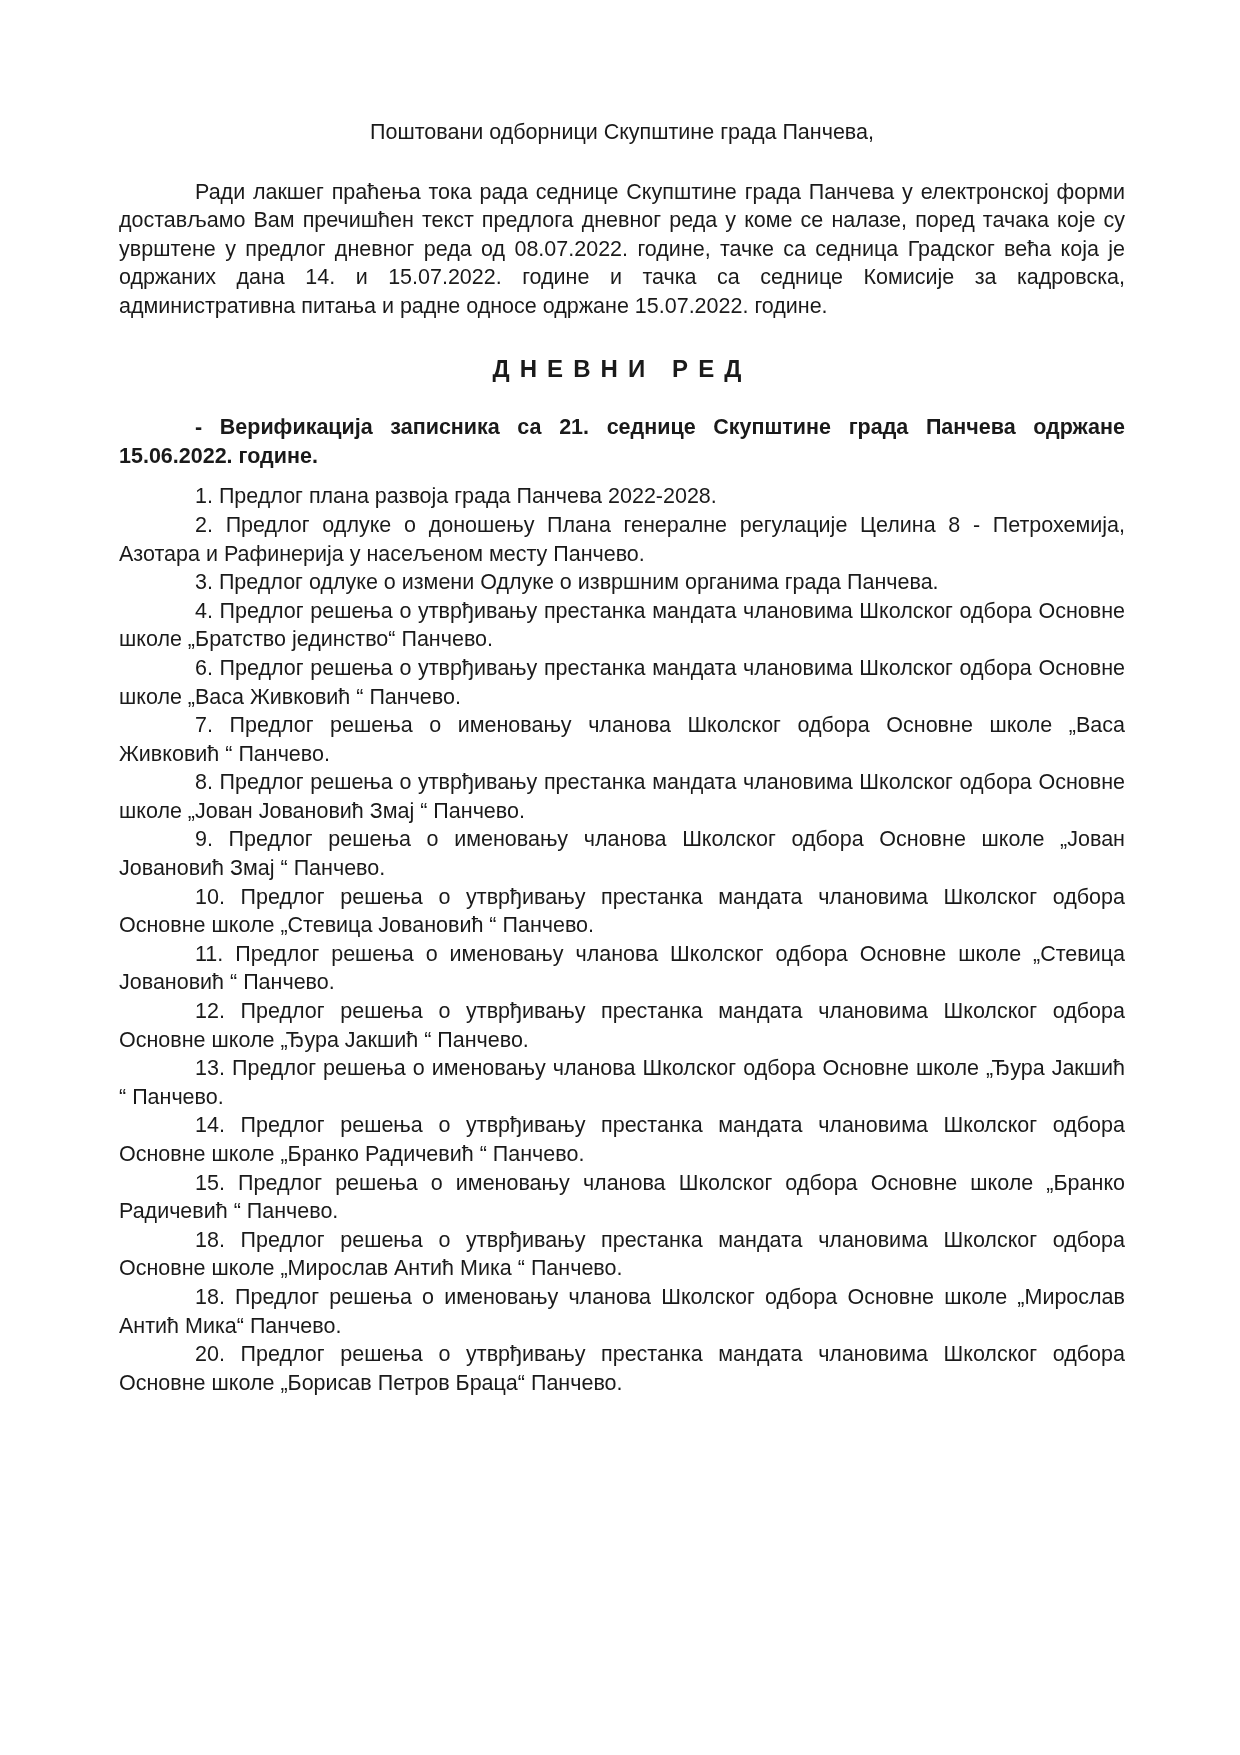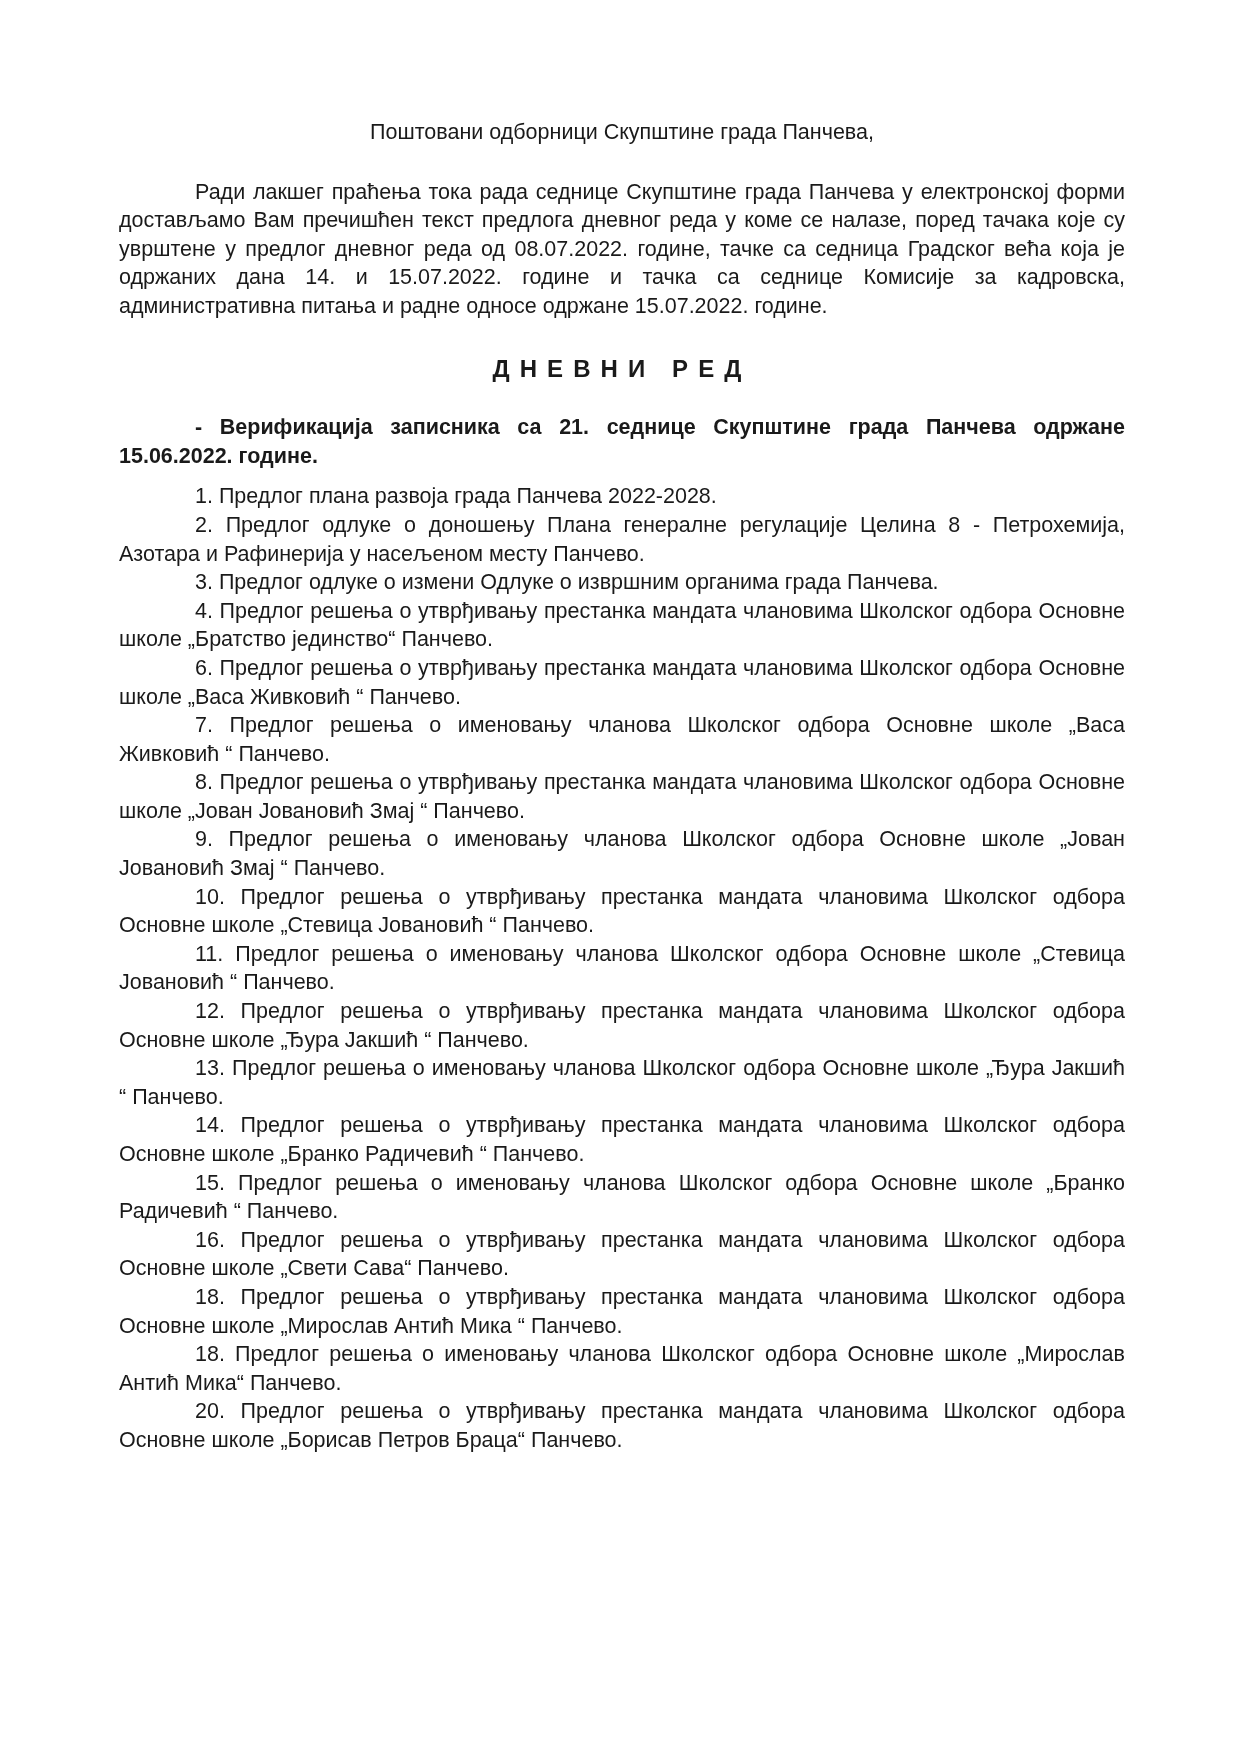--- a/index.html
+++ b/index.html
@@ -72,18 +72,17 @@
     <li class="agenda-item">6. Предлог решења о утврђивању престанка мандата члановима Школског одбора Основне школе „Васа Живковић “ Панчево.</li>
     <li class="agenda-item">7. Предлог решења о именовању чланова Школског одбора Основне школе „Васа Живковић “ Панчево.</li>
     <li class="agenda-item">8. Предлог решења о утврђивању престанка мандата члановима Школског одбора Основне школе „Јован Јовановић Змај “ Панчево.</li>
     <li class="agenda-item">9. Предлог решења о именовању чланова Школског одбора Основне школе „Јован Јовановић Змај “ Панчево.</li>
     <li class="agenda-item">10. Предлог решења о утврђивању престанка мандата члановима Школског одбора Основне школе „Стевица Јовановић “ Панчево.</li>
     <li class="agenda-item">11. Предлог решења о именовању чланова Школског одбора Основне школе „Стевица Јовановић “ Панчево.</li>
     <li class="agenda-item">12. Предлог решења о утврђивању престанка мандата члановима Школског одбора Основне школе „Ђура Јакшић “ Панчево.</li>
     <li class="agenda-item">13. Предлог решења о именовању чланова Школског одбора Основне школе „Ђура Јакшић “ Панчево.</li>
     <li class="agenda-item">14. Предлог решења о утврђивању престанка мандата члановима Школског одбора Основне школе „Бранко Радичевић “ Панчево.</li>
     <li class="agenda-item">15. Предлог решења о именовању чланова Школског одбора Основне школе „Бранко Радичевић “ Панчево.</li>
-    <li class="agenda-item">16. Предлог решења о утврђивању престанка мандата члановима Школског одбора Основне школе „Свети Сава“ Панчево.</li>
     <li class="agenda-item">18. Предлог решења о утврђивању престанка мандата члановима Школског одбора Основне школе „Мирослав Антић Мика “ Панчево.</li>
     <li class="agenda-item">18. Предлог решења о именовању чланова Школског одбора Основне школе „Мирослав Антић Мика“ Панчево.</li>
     <li class="agenda-item">20. Предлог решења о утврђивању престанка мандата члановима Школског одбора Основне школе „Борисав Петров Браца“ Панчево.</li>
   </ol>
 </div>
 
 </body></html>

